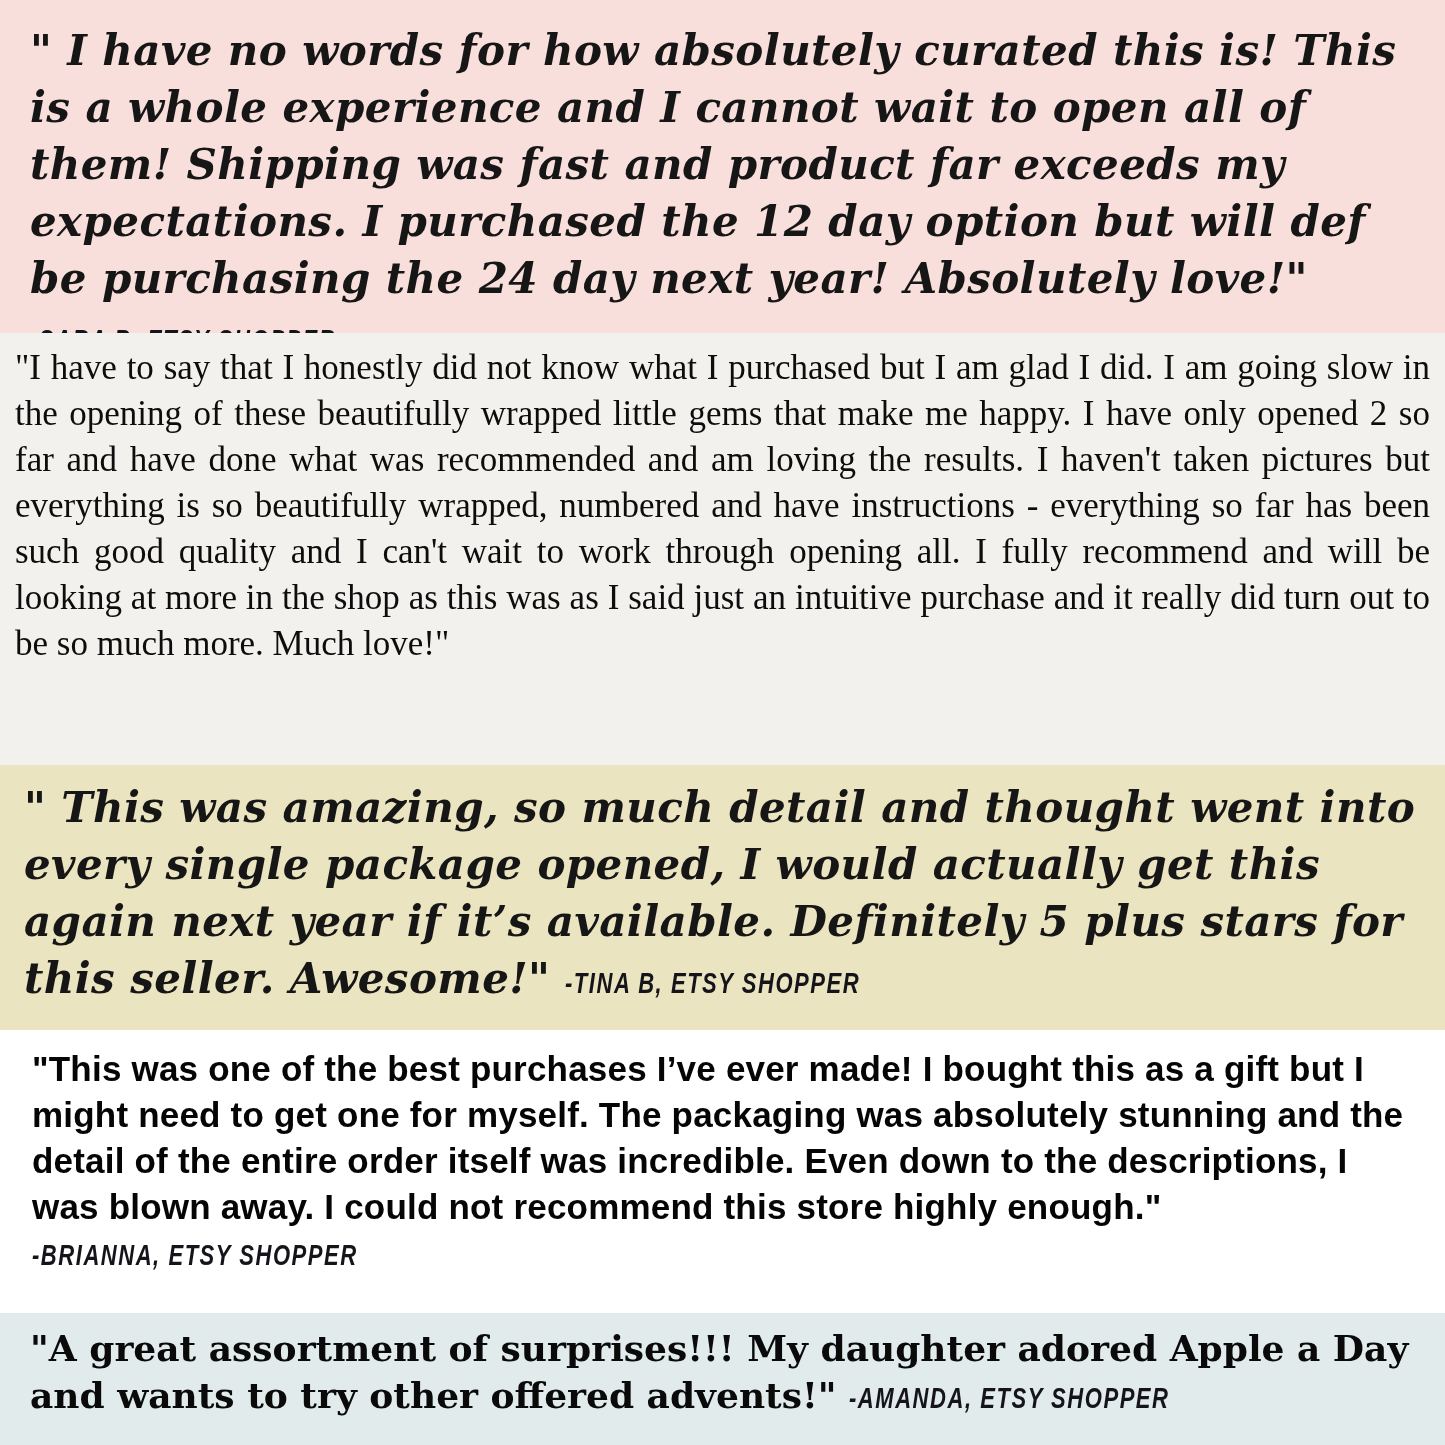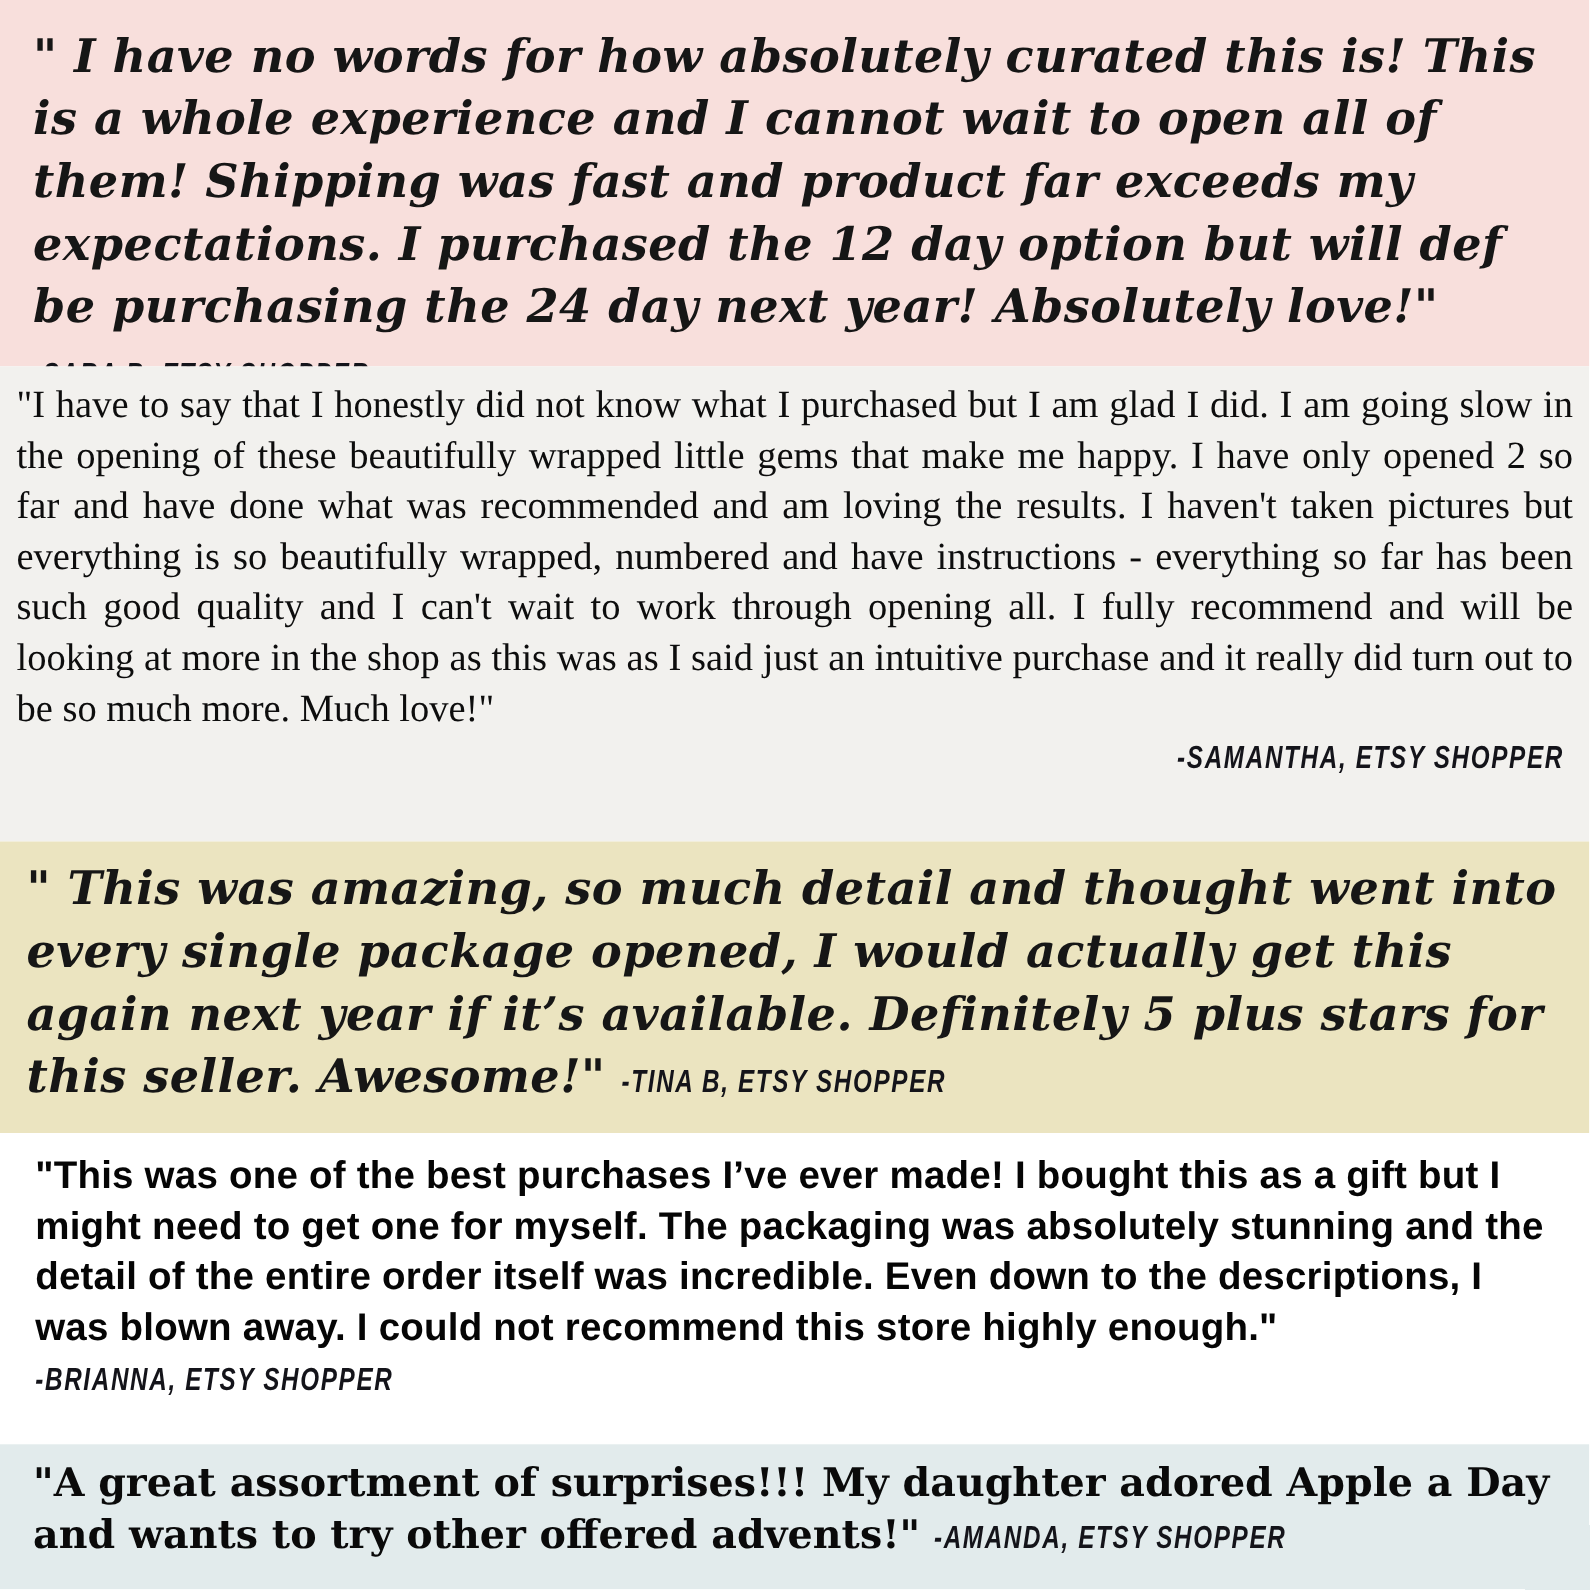--- a/index.html
+++ b/index.html
@@ -105,23 +105,20 @@
 
 <div class="canvas">
 
   <section class="sec script sec-sara" style="background: rgb(248, 223, 220);">
     <p class="q"><span>" I have no words for how absolutely curated this is! This is a whole experience and I cannot wait to open all of them! Shipping was fast and product far exceeds my expectations. I purchased the 12 day option but will def be purchasing the 24 day next year! Absolutely love!"</span>
       <span class="attr">-SARA B, ETSY SHOPPER</span></p>
   </section>
 
   <section class="sec serif sec-samantha" style="background: rgb(242, 241, 238);">
     <p class="q">"I have to say that I honestly did not know what I purchased but I am glad I did. I am going slow in the opening of these beautifully wrapped little gems that make me happy. I have only opened 2 so far and have done what was recommended and am loving the results. I haven't taken pictures but everything is so beautifully wrapped, numbered and have instructions - everything so far has been such good quality and I can't wait to work through opening all. I fully recommend and will be looking at more in the shop as this was as I said just an intuitive purchase and it really did turn out to be so much more. Much love!"</p>
-    <div class="attr-line">
-      <span class="attr">-SAMANTHA, ETSY SHOPPER</span>
-    </div>
   </section>
 
   <section class="sec script sec-tina" style="background: rgb(235, 228, 192);">
     <p class="q"><span>" This was amazing, so much detail and thought went into every single package opened, I would actually get this again next year if it’s available. Definitely 5 plus stars for this seller. Awesome!"</span>
       <span class="attr">-TINA B, ETSY SHOPPER</span></p>
   </section>
 
   <section class="sec sans sec-brianna" style="background: rgb(255, 255, 255);">
     <p class="q"><span>"This was one of the best purchases I’ve ever made! I bought this as a gift but I might need to get one for myself. The packaging was absolutely stunning and the detail of the entire order itself was incredible. Even down to the descriptions, I was blown away. I could not recommend this store highly enough."</span>
       <span class="attr">-BRIANNA, ETSY SHOPPER</span></p>

